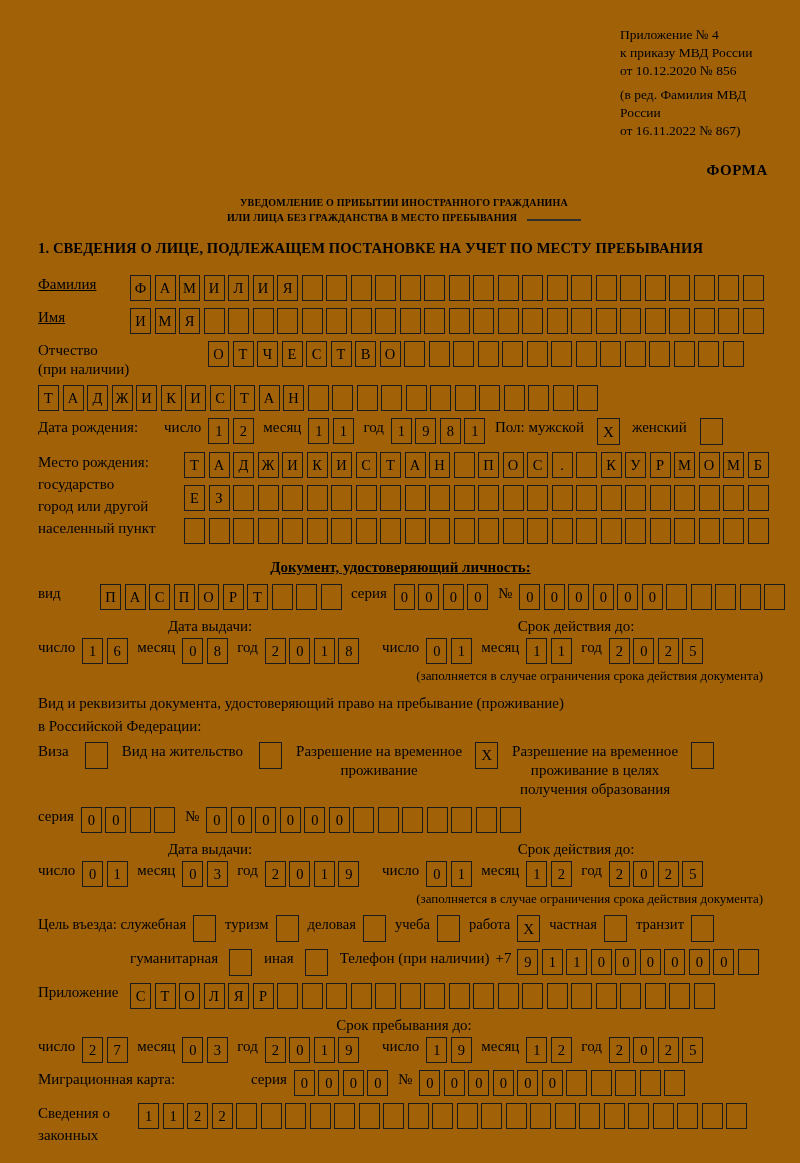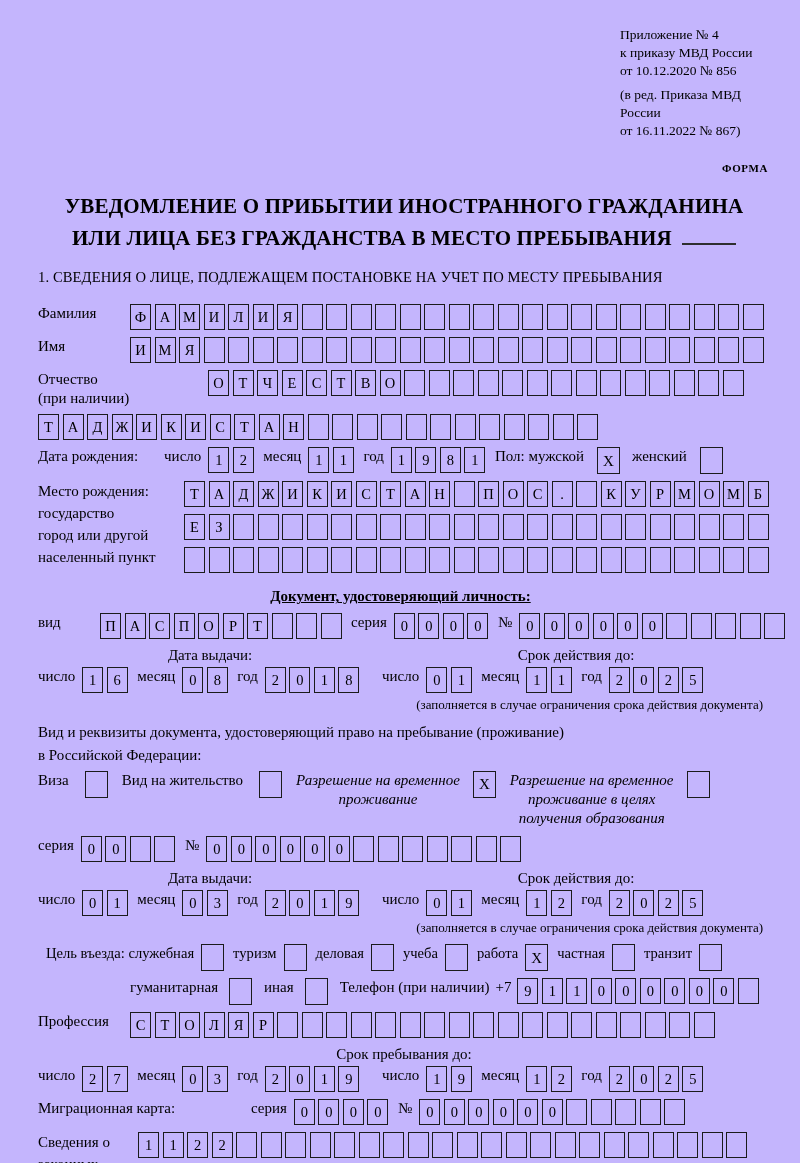--- a/index.html
+++ b/index.html
@@ -1,34 +1,34 @@
 <!DOCTYPE html>
 <html><head>
 <meta charset="utf-8">
 <style>
   * { box-sizing: border-box; }
   html, body { margin: 0; padding: 0; background: #ffffff; }
   .page {
-    width: 800px; height: 1163px; background: #c4b5fd; color: #000;
+    width: 800px; height: 1163px; background: #a16207; color: #000;
     font-family: "Liberation Serif", "DejaVu Serif", serif;
     font-size: 15px; padding: 26px 30px 0 38px; overflow: hidden; position: relative;
   }
   
   .appendix { margin-left: 582px; font-size: 13.5px; line-height: 1.32; }
   .appendix div:nth-child(4) { margin-top: 7px; }
-  .forma { text-align: right; font-weight: bold; font-size: 11px; letter-spacing: .6px; margin: 22px 2px 0 0; }
+  .forma { text-align: right; font-weight: bold; font-size: 15px; letter-spacing: .6px; margin: 22px 2px 0 0; }
   
-  .title { text-align: center; font-weight: bold; font-size: 21px; line-height: 1.55; margin: 16px 0 14px; letter-spacing: .2px; }
+  .title { text-align: center; font-weight: bold; font-size: 10px; line-height: 1.55; margin: 16px 0 14px; letter-spacing: .2px; }
   .blank { display: inline-block; width: 54px; height: 1em; border-bottom: 2.2px solid #2e2e2e; margin-left: 10px; }
-  .section-title { font-weight: normal; font-size: 14.6px; margin: 4px 0 18px; letter-spacing: .1px; }
+  .section-title { font-weight: bold; font-size: 14.6px; margin: 4px 0 18px; letter-spacing: .1px; }
   
   .row { display: flex; align-items: flex-start; margin-bottom: 7px; line-height: 1.25; }
   .p-lbl { flex: 0 0 auto; }
   .p-txt { margin-right: 7px; white-space: nowrap; }
-  .p-stack { text-align: center; margin-right: 4px; font-style: italic; }
+  .p-stack { text-align: center; margin-right: 4px; }
   .bold { font-weight: bold; text-decoration: underline; }
   .p-cells { display: flex; margin-right: 6px; flex: 0 0 auto; }
   .cell {
     width: 21px; height: 26px; flex: 0 0 auto; border: 1.6px solid #1b1b1b;
     margin-right: 3.5px; display: flex; align-items: center; justify-content: center;
     font-size: 14.5px;
   }
   .cb {
     width: 23px; height: 27px; flex: 0 0 auto; border: 1.6px solid #1b1b1b;
     margin: 0 12px 0 6px; display: flex; align-items: center; justify-content: center;
@@ -40,50 +40,50 @@
   .t-center { justify-content: center; }
   .t-noteright { justify-content: flex-end; font-size: 13px; margin: -3px 0 8px; }
   .t-hdr2 { margin-bottom: 2px; }
   .h2-left { width: 47%; text-align: center; }
   .h2-right { flex: 1; text-align: center; }
   
   .mr-lbl { flex: 0 0 auto; line-height: 1.45; }
   .mr-col { flex: 1 1 auto; }
   .mr-col .p-cells { margin-bottom: 7px; }
   
-  .row-surname .p-lbl, .row-firstname .p-lbl { width: 92px; }
+  .row-surname .p-lbl, .row-firstname .p-lbl { width: 92px; text-decoration: underline; }
   .row-patronymic .p-lbl { width: 170px; }
   .row-citizenship .p-lbl { width: 140px; }
   .row-birthdate .p-txt:first-child { margin-right: 26px; }
   .row-birthplace .mr-lbl { width: 146px; }
   .row-doc-header { margin: 0 0 7px; }
   .row-doc-type .p-lbl { width: 62px; }
   .row-residence-intro { margin-bottom: 5px; line-height: 1.5; }
   .row-residence-options { margin-bottom: 9px; }
   .row-residence-options .cb { margin: 0 14px 0 9px; }
-  .row-purpose { font-size: 14.6px; margin-left: 8px; }
+  .row-purpose { font-size: 14.6px; }
   .row-purpose .p-txt { margin-right: 3px; }
   .row-purpose .cb { margin: 0 9px 0 4px; }
   .row-purpose2 { padding-left: 92px; }
   .row-purpose2 .p-txt { margin-right: 6px; }
   .row-purpose2 .cb { margin: 0 12px 0 5px; }
   .row-profession .p-lbl { width: 92px; }
   .row-migration .p-lbl { width: 213px; font-family: Liberation Serif, serif; }
   .row-guardians .mr-lbl { width: 100px; }
   .row-guardians .mr-col .p-cells { margin-bottom: 8px; }
 </style>
 </head>
 <body>
 
 <div class="page">
   <div class="appendix">
     <div>Приложение № 4</div>
     <div>к приказу МВД России</div>
     <div>от 10.12.2020 № 856</div>
-    <div>(в ред. Приказа МВД России</div>
+    <div>(в ред. Фамилия МВД России</div>
     <div>от 16.11.2022 № 867)</div>
   </div>
   <div class="forma">ФОРМА</div>
   <div class="title">
     <div>УВЕДОМЛЕНИЕ О ПРИБЫТИИ ИНОСТРАННОГО ГРАЖДАНИНА</div>
     <div>
       <span>ИЛИ ЛИЦА БЕЗ ГРАЖДАНСТВА В МЕСТО ПРЕБЫВАНИЯ</span><span class="blank"></span>
     </div>
   </div>
   <div class="section-title">1. СВЕДЕНИЯ О ЛИЦЕ, ПОДЛЕЖАЩЕМ ПОСТАНОВКЕ НА УЧЕТ ПО МЕСТУ ПРЕБЫВАНИЯ</div>
@@ -613,21 +613,21 @@
           <div class="cell">0</div>
           <div class="cell">0</div>
           <div class="cell">0</div>
           <div class="cell">0</div>
           <div class="cell">0</div>
           <div class="cell"></div>
         </div>
       </div>
       <div class="row row-profession">
         <div class="p-lbl">
-          <div>Профессия</div>
+          <div>Приложение</div>
         </div>
         <div class="p-cells">
           <div class="cell">С</div>
           <div class="cell">Т</div>
           <div class="cell">О</div>
           <div class="cell">Л</div>
           <div class="cell">Я</div>
           <div class="cell">Р</div>
           <div class="cell"></div>
           <div class="cell"></div>

